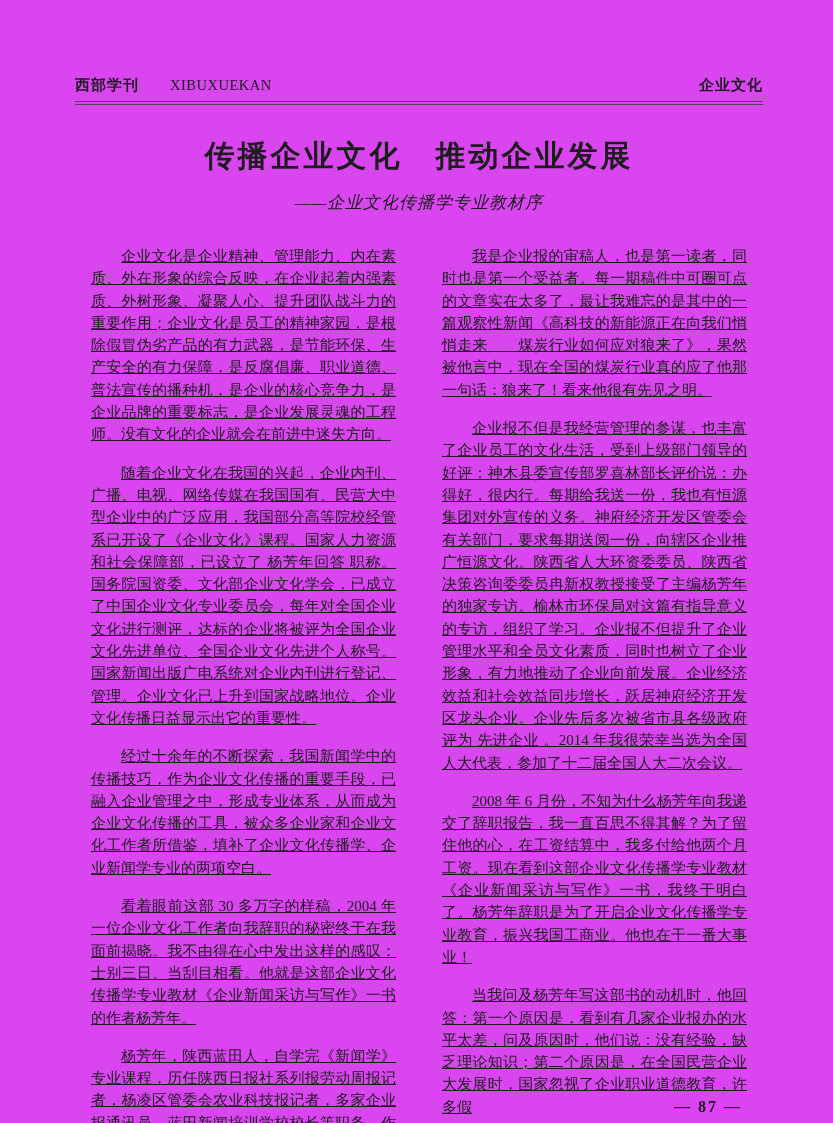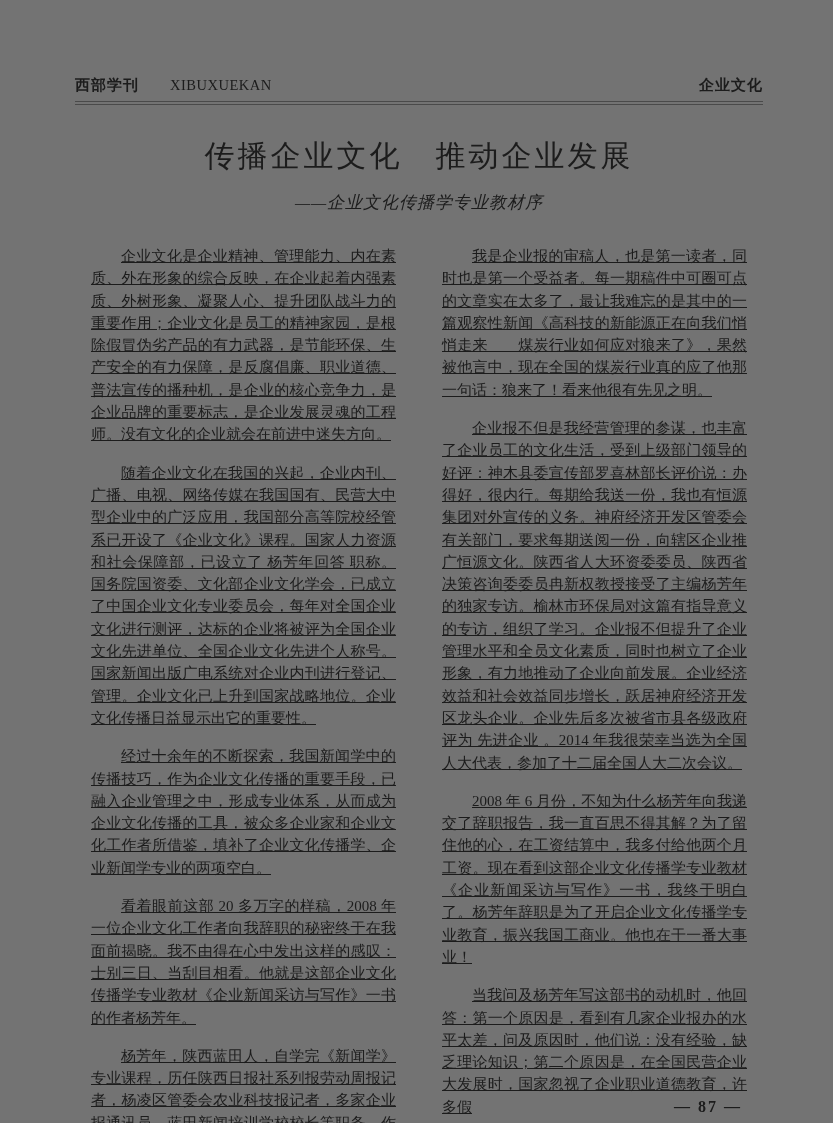--- a/index.html
+++ b/index.html
@@ -1,20 +1,20 @@
 <!DOCTYPE html>
 <html lang="zh"><head>
 <meta charset="utf-8">
 <style>
   html, body { margin: 0; padding: 0; background: #ffffff; }
   .page {
     position: relative;
     width: 833px;
     height: 1123px;
-    background: #737373;
+    background: #d946ef;
     font-family: "Liberation Serif", serif;
     color: #1c1c1c;
     overflow: hidden;
   }
   .content {
     position: absolute;
     left: 75px;
     top: 76px;
     width: 688px;
   }
@@ -98,29 +98,29 @@
   <div class="content">
 
     <div class="header-bar">
       <div class="header-left">
         <span class="journal-cn">西部学刊</span>
         <span class="journal-en">XIBUXUEKAN</span>
       </div>
       <span class="section-label">企业文化</span>
     </div>
 
-    <h1 class="article-title" style="font-weight:normal;margin-bottom:0;">传播企业文化　推动企业发展</h1>
+    <h1 class="article-title" style="font-weight:bold;margin-bottom:0;">传播企业文化　推动企业发展</h1>
     <div class="article-subtitle">——企业文化传播学专业教材序</div>
 
     <div class="columns">
       <div class="col">
         <p>企业文化是企业精神、管理能力、内在素质、外在形象的综合反映，在企业起着内强素质、外树形象、凝聚人心、提升团队战斗力的重要作用；企业文化是员工的精神家园，是根除假冒伪劣产品的有力武器，是节能环保、生产安全的有力保障，是反腐倡廉、职业道德、普法宣传的播种机，是企业的核心竞争力，是企业品牌的重要标志，是企业发展灵魂的工程师。没有文化的企业就会在前进中迷失方向。</p>
         <p>随着企业文化在我国的兴起，企业内刊、广播、电视、网络传媒在我国国有、民营大中型企业中的广泛应用，我国部分高等院校经管系已开设了《企业文化》课程。国家人力资源和社会保障部，已设立了 杨芳年回答 职称。国务院国资委、文化部企业文化学会，已成立了中国企业文化专业委员会，每年对全国企业文化进行测评，达标的企业将被评为全国企业文化先进单位、全国企业文化先进个人称号。国家新闻出版广电系统对企业内刊进行登记、管理。企业文化已上升到国家战略地位。企业文化传播日益显示出它的重要性。</p>
         <p>经过十余年的不断探索，我国新闻学中的传播技巧，作为企业文化传播的重要手段，已融入企业管理之中，形成专业体系，从而成为企业文化传播的工具，被众多企业家和企业文化工作者所借鉴，填补了企业文化传播学、企业新闻学专业的两项空白。</p>
-        <p>看着眼前这部 20 多万字的样稿，2008 年一位企业文化工作者向我辞职的秘密终于在我面前揭晓。我不由得在心中发出这样的感叹：士别三日、当刮目相看。他就是这部企业文化传播学专业教材《企业新闻采访与写作》一书的作者杨芳年。</p>
+        <p>看着眼前这部 30 多万字的样稿，2004 年一位企业文化工作者向我辞职的秘密终于在我面前揭晓。我不由得在心中发出这样的感叹：士别三日、当刮目相看。他就是这部企业文化传播学专业教材《企业新闻采访与写作》一书的作者杨芳年。</p>
         <p>杨芳年，陕西蓝田人，自学完《新闻学》专业课程，历任陕西日报社系列报劳动周报记者，杨凌区管委会农业科技报记者，多家企业报通讯员、蓝田新闻培训学校校长等职务。作品多次在县、市、省及国家级刊物发表。</p>
         <p>2001 年杨芳年是我在西安人才市场，从 100 多名应聘者中选拔出来的一位优秀专业人才，他应聘的职务是集团办主任。2003 年他建议我主办一份企业报，以此推动企业文化发展，我当时反问了他一句：我这企业能办起</p>
       </div>
       <div class="col">
         <p>我是企业报的审稿人，也是第一读者，同时也是第一个受益者。每一期稿件中可圈可点的文章实在太多了，最让我难忘的是其中的一篇观察性新闻《高科技的新能源正在向我们悄悄走来　　煤炭行业如何应对狼来了》，果然被他言中，现在全国的煤炭行业真的应了他那一句话：狼来了！看来他很有先见之明。</p>
         <p>企业报不但是我经营管理的参谋，也丰富了企业员工的文化生活，受到上级部门领导的好评：神木县委宣传部罗喜林部长评价说：办得好，很内行。每期给我送一份，我也有恒源集团对外宣传的义务。神府经济开发区管委会有关部门，要求每期送阅一份，向辖区企业推广恒源文化。陕西省人大环资委委员、陕西省决策咨询委委员冉新权教授接受了主编杨芳年的独家专访。榆林市环保局对这篇有指导意义的专访，组织了学习。企业报不但提升了企业管理水平和全员文化素质，同时也树立了企业形象，有力地推动了企业向前发展。企业经济效益和社会效益同步增长，跃居神府经济开发区龙头企业。企业先后多次被省市县各级政府评为 先进企业 。2014 年我很荣幸当选为全国人大代表，参加了十二届全国人大二次会议。</p>
         <p>2008 年 6 月份，不知为什么杨芳年向我递交了辞职报告，我一直百思不得其解？为了留住他的心，在工资结算中，我多付给他两个月工资。现在看到这部企业文化传播学专业教材《企业新闻采访与写作》一书，我终于明白了。杨芳年辞职是为了开启企业文化传播学专业教育，振兴我国工商业。他也在干一番大事业！</p>
         <p>当我问及杨芳年写这部书的动机时，他回答：第一个原因是，看到有几家企业报办的水平太差，问及原因时，他们说：没有经验，缺乏理论知识；第二个原因是，在全国民营企业大发展时，国家忽视了企业职业道德教育，许多假</p>
       </div>
     </div>

